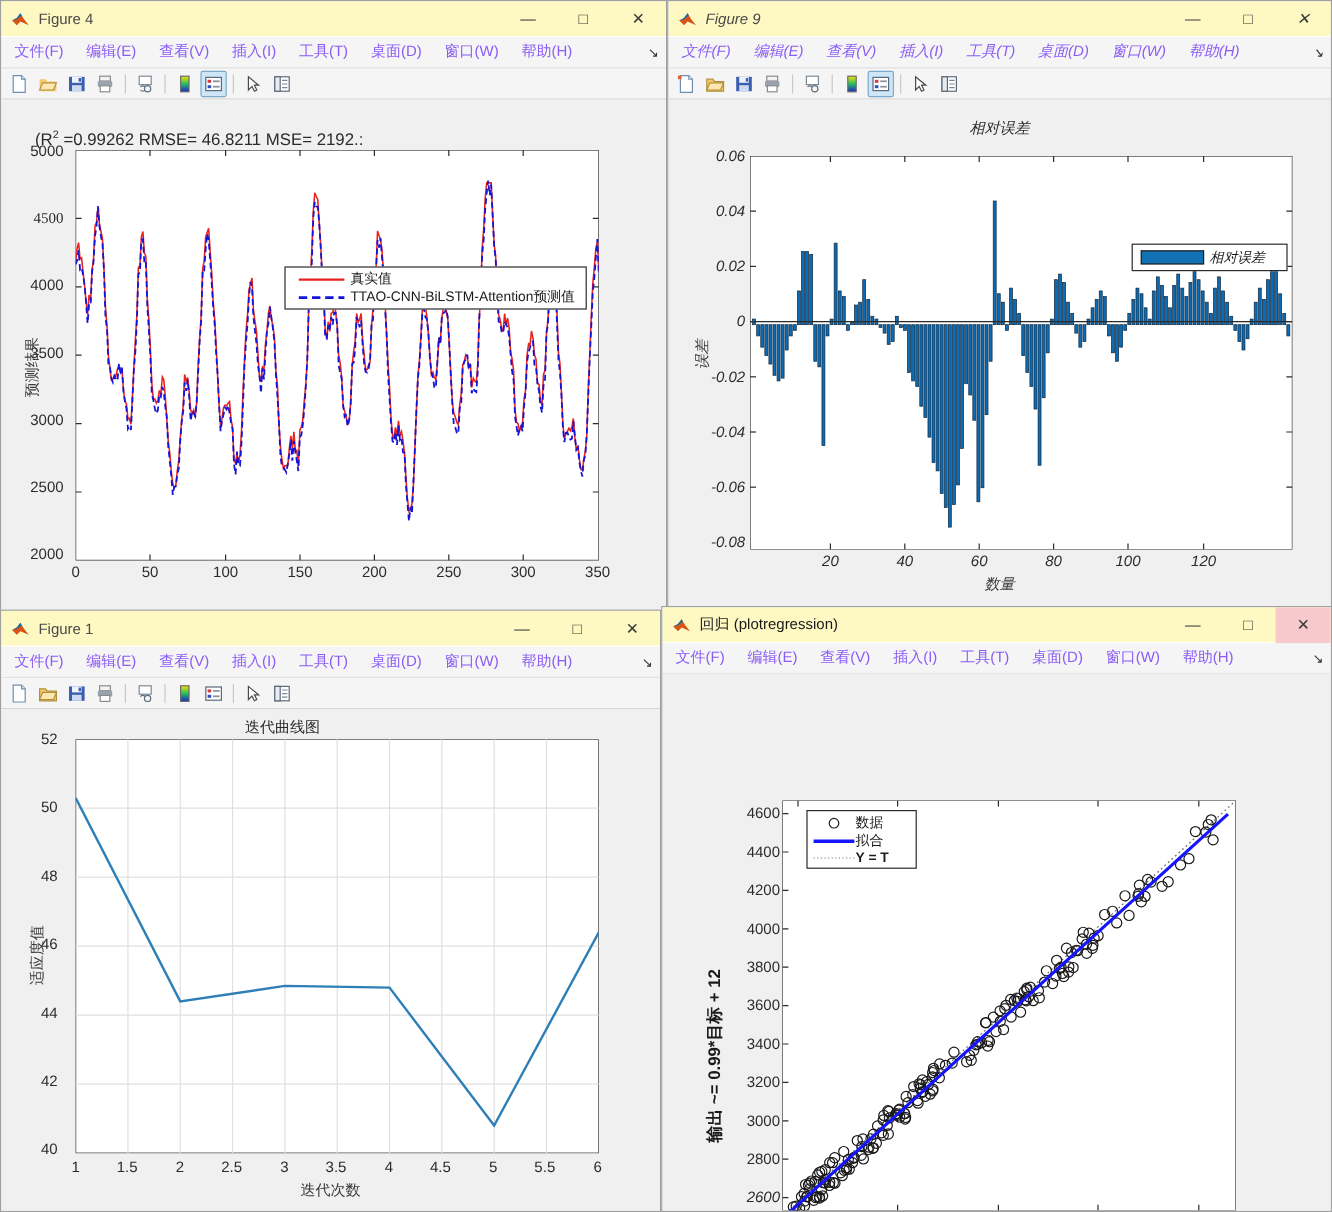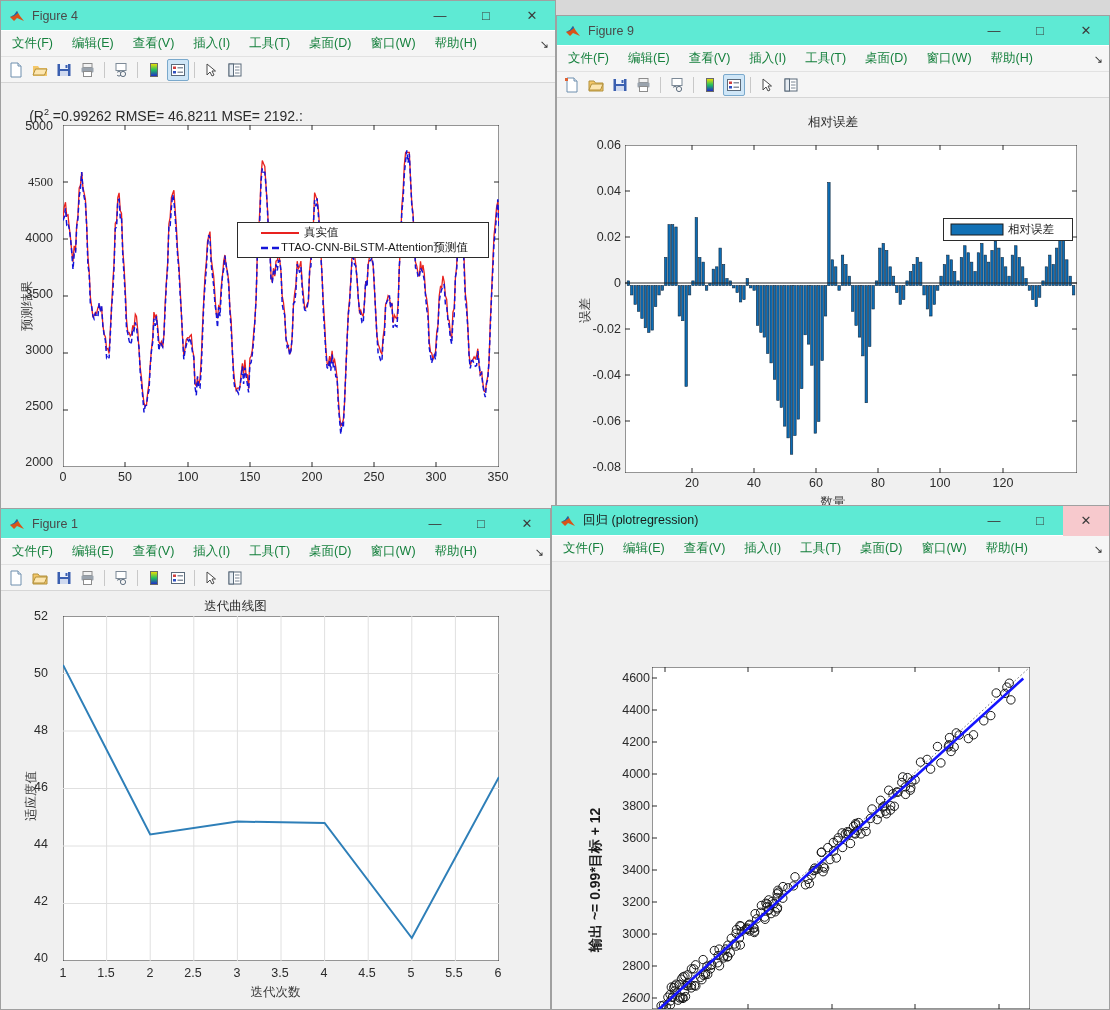--- a/index.html
+++ b/index.html
@@ -16,21 +16,21 @@
   .fig-window {
     position: absolute;
     background: #f0f0f0;
     border: 1px solid #a0a0a0;
     display: flex;
     flex-direction: column;
     overflow: hidden;
   }
   .titlebar {
     height: 30px;
-    background: #5eead4;
+    background: #fef9c3;
     display: flex;
     align-items: center;
     flex: 0 0 auto;
     border-bottom: 1px solid #ffffff;
   }
   .title-icon {
     width: 16px; height: 16px;
     margin-left: 8px; margin-right: 7px;
     position: relative;
     flex: 0 0 auto;
@@ -54,21 +54,21 @@
     height: 26px;
     background: #f5f5f5;
     display: flex;
     align-items: center;
     flex: 0 0 auto;
     border-bottom: 1px solid #e2e2e2;
     position: relative;
   }
   .menu-item {
     font-size: 12.5px;
-    color: #15803d;
+    color: #8b5cf6;
     padding: 0 8px;
     margin-right: 3px;
     white-space: nowrap;
   }
   .menubar.first-menu .menu-item:first-child { margin-left: 3px; }
   .menu-overflow {
     position: absolute;
     right: 6px; top: 50%;
     transform: translateY(-50%);
     font-size: 11px;
@@ -364,38 +364,38 @@
           <line x1="436" y1="171" x2="431" y2="171"></line>
             <line x1="436" y1="228" x2="431" y2="228"></line>
           <line x1="436" y1="285" x2="431" y2="285"></line>
         </g>
         <g id="f4lines">
             <path d="M0.0 93.8 L1.2 82.1 L2.5 77.2 L3.7 90.8 L5.0 89.9 L6.2 101.7 L7.5 112.9 L8.7 126.1 L10.0 136.8 L11.2 120.8 L12.5 125.9 L13.7 99.5 L14.9 91.4 L16.2 63.0 L17.4 60.5 L18.7 47.0 L19.9 62.1 L21.2 68.3 L22.4 74.2 L23.7 100.9 L24.9 131.4 L26.2 147.2 L27.4 172.0 L28.7 182.5 L29.9 191.7 L31.1 190.9 L32.4 187.5 L33.6 188.3 L34.9 182.6 L36.1 180.0 L37.4 185.1 L38.6 183.1 L39.9 200.1 L41.1 208.9 L42.4 211.9 L43.6 224.0 L44.8 223.5 L46.1 228.5 L47.3 205.9 L48.6 180.6 L49.8 158.3 L51.1 136.8 L52.3 98.2 L53.6 96.1 L54.8 72.6 L56.1 67.9 L57.3 85.9 L58.5 88.2 L59.8 125.5 L61.0 140.3 L62.3 165.5 L63.5 194.2 L64.8 207.6 L66.0 207.4 L67.3 211.0 L68.5 209.0 L69.8 200.4 L71.0 203.8 L72.3 189.2 L73.5 191.5 L74.7 204.8 L76.0 224.5 L77.2 242.7 L78.5 252.7 L79.7 267.5 L81.0 278.1 L82.2 281.2 L83.5 279.7 L84.7 267.3 L86.0 258.7 L87.2 240.1 L88.4 224.8 L89.7 212.9 L90.9 187.1 L92.2 192.6 L93.4 189.6 L94.7 202.2 L95.9 216.8 L97.2 219.4 L98.4 216.6 L99.7 222.5 L100.9 210.5 L102.1 179.3 L103.4 156.5 L104.6 138.9 L105.9 98.9 L107.1 92.7 L108.4 72.4 L109.6 68.8 L110.9 65.3 L112.1 84.0 L113.4 102.2 L114.6 125.6 L115.9 140.7 L117.1 162.5 L118.3 187.0 L119.6 213.8 L120.8 230.3 L122.1 223.0 L123.3 214.6 L124.6 212.7 L125.8 213.0 L127.1 211.0 L128.3 209.7 L129.6 225.0 L130.8 231.2 L132.0 259.0 L133.3 260.8 L134.5 253.1 L135.8 260.5 L137.0 254.1 L138.3 233.4 L139.5 201.6 L140.8 174.2 L142.0 151.1 L143.3 136.9 L144.5 116.7 L145.7 111.1 L147.0 106.6 L148.2 133.4 L149.5 143.0 L150.7 151.2 L152.0 170.7 L153.2 188.4 L154.5 193.4 L155.7 180.9 L157.0 182.6 L158.2 162.1 L159.5 150.2 L160.7 136.1 L161.9 130.0 L163.2 141.2 L164.4 146.3 L165.7 156.0 L166.9 183.9 L168.2 196.1 L169.4 227.9 L170.7 247.2 L171.9 257.9 L173.2 265.5 L174.4 263.2 L175.6 263.1 L176.9 262.3 L178.1 248.9 L179.4 238.3 L180.6 248.8 L181.9 234.9 L183.1 250.7 L184.4 250.1 L185.6 263.8 L186.9 233.2 L188.1 231.0 L189.3 225.1 L190.6 208.9 L191.8 196.2 L193.1 174.0 L194.3 127.9 L195.6 107.5 L196.8 84.7 L198.1 50.6 L199.3 35.6 L200.6 38.8 L201.8 41.4 L203.1 62.6 L204.3 80.0 L205.5 103.7 L206.8 118.4 L208.0 150.3 L209.3 157.5 L210.5 143.2 L211.8 151.2 L213.0 136.1 L214.3 135.4 L215.5 127.9 L216.8 135.4 L218.0 147.2 L219.2 170.9 L220.5 177.5 L221.7 189.0 L223.0 214.1 L224.2 217.6 L225.5 222.5 L226.7 229.2 L228.0 225.0 L229.2 211.0 L230.5 179.3 L231.7 167.9 L232.9 160.0 L234.2 136.2 L235.4 143.6 L236.7 141.2 L237.9 136.1 L239.2 158.6 L240.4 170.0 L241.7 183.8 L242.9 182.9 L244.2 178.9 L245.4 176.5 L246.7 144.9 L247.9 132.0 L249.1 104.7 L250.4 99.1 L251.6 67.6 L252.9 71.4 L254.1 74.5 L255.4 84.7 L256.6 101.5 L257.9 126.7 L259.1 152.8 L260.4 178.8 L261.6 197.9 L262.8 222.9 L264.1 238.1 L265.3 239.9 L266.6 231.2 L267.8 237.6 L269.1 225.7 L270.3 238.2 L271.6 234.8 L272.8 242.0 L274.1 253.0 L275.3 273.2 L276.5 290.6 L277.8 301.0 L279.0 299.2 L280.3 294.8 L281.5 279.3 L282.8 246.0 L284.0 216.7 L285.3 187.4 L286.5 175.6 L287.8 154.8 L289.0 131.3 L290.3 125.9 L291.5 130.1 L292.7 138.9 L294.0 153.6 L295.2 171.4 L296.5 187.2 L297.7 185.2 L299.0 189.7 L300.2 191.1 L301.5 177.8 L302.7 156.4 L304.0 159.5 L305.2 139.6 L306.4 132.3 L307.7 127.5 L308.9 134.6 L310.2 141.4 L311.4 163.3 L312.7 187.0 L313.9 210.4 L315.2 219.3 L316.4 222.4 L317.7 227.0 L318.9 228.9 L320.1 212.1 L321.4 202.8 L322.6 179.4 L323.9 176.2 L325.1 170.7 L326.4 172.3 L327.6 181.1 L328.9 177.9 L330.1 197.8 L331.4 190.1 L332.6 192.5 L333.9 193.7 L335.1 178.6 L336.3 142.3 L337.6 118.3 L338.8 81.7 L340.1 65.7 L341.3 40.4 L342.6 27.4 L343.8 27.4 L345.1 27.4 L346.3 27.4 L347.6 55.6 L348.8 78.2 L350.0 88.2 L351.3 112.9 L352.5 137.2 L353.8 141.1 L355.0 148.4 L356.3 151.5 L357.5 136.3 L358.8 146.0 L360.0 140.0 L361.3 148.6 L362.5 168.4 L363.7 173.8 L365.0 184.0 L366.2 216.4 L367.5 226.9 L368.7 228.1 L370.0 234.1 L371.2 230.7 L372.5 226.8 L373.7 207.5 L375.0 200.0 L376.2 170.7 L377.5 161.5 L378.7 162.5 L379.9 150.8 L381.2 156.9 L382.4 170.7 L383.7 174.5 L384.9 194.6 L386.2 195.4 L387.4 209.5 L388.7 212.7 L389.9 187.2 L391.2 183.3 L392.4 153.3 L393.6 141.4 L394.9 116.5 L396.1 113.9 L397.4 102.5 L398.6 111.2 L399.9 110.1 L401.1 134.2 L402.4 169.1 L403.6 177.5 L404.9 202.9 L406.1 229.1 L407.3 240.4 L408.6 236.3 L409.8 234.7 L411.1 231.9 L412.3 233.9 L413.6 230.6 L414.8 223.7 L416.1 239.9 L417.3 250.5 L418.6 246.4 L419.8 257.7 L421.1 266.2 L422.3 266.9 L423.5 257.8 L424.8 250.6 L426.0 237.8 L427.3 196.4 L428.5 169.6 L429.8 137.1 L431.0 111.1 L432.3 97.6 L433.5 82.9 L434.8 76.3 L436.0 99.5" fill="none" stroke="#e8221f" stroke-width="1.3"></path>
             <path d="M0.0 95.4 L1.2 92.3 L2.5 83.4 L3.7 99.6 L5.0 98.0 L6.2 103.7 L7.5 113.1 L8.7 126.8 L10.0 144.4 L11.2 129.1 L12.5 129.6 L13.7 101.8 L14.9 93.8 L16.2 71.7 L17.4 63.7 L18.7 47.0 L19.9 63.8 L21.2 72.4 L22.4 77.9 L23.7 101.5 L24.9 140.1 L26.2 148.8 L27.4 180.4 L28.7 181.6 L29.9 190.7 L31.1 193.7 L32.4 188.5 L33.6 191.1 L34.9 192.2 L36.1 178.0 L37.4 184.5 L38.6 180.9 L39.9 201.4 L41.1 209.4 L42.4 215.7 L43.6 232.4 L44.8 230.1 L46.1 233.2 L47.3 210.1 L48.6 182.0 L49.8 168.1 L51.1 141.1 L52.3 103.6 L53.6 101.9 L54.8 75.3 L56.1 74.2 L57.3 93.6 L58.5 92.2 L59.8 130.5 L61.0 148.9 L62.3 171.9 L63.5 203.7 L64.8 208.4 L66.0 215.2 L67.3 219.6 L68.5 216.9 L69.8 203.6 L71.0 205.6 L72.3 197.4 L73.5 201.8 L74.7 213.4 L76.0 222.4 L77.2 247.1 L78.5 259.1 L79.7 271.4 L81.0 287.4 L82.2 280.7 L83.5 280.2 L84.7 270.6 L86.0 265.1 L87.2 242.6 L88.4 226.7 L89.7 217.4 L90.9 193.7 L92.2 200.8 L93.4 191.3 L94.7 206.0 L95.9 225.7 L97.2 217.3 L98.4 219.3 L99.7 221.9 L100.9 209.9 L102.1 186.0 L103.4 158.7 L104.6 142.6 L105.9 100.6 L107.1 101.6 L108.4 82.6 L109.6 69.7 L110.9 75.3 L112.1 91.0 L113.4 110.2 L114.6 129.9 L115.9 145.1 L117.1 168.8 L118.3 186.5 L119.6 212.0 L120.8 234.3 L122.1 225.4 L123.3 220.3 L124.6 214.8 L125.8 216.2 L127.1 212.7 L128.3 219.2 L129.6 227.8 L130.8 232.4 L132.0 261.8 L133.3 270.3 L134.5 251.3 L135.8 263.0 L137.0 263.1 L138.3 243.1 L139.5 211.8 L140.8 177.9 L142.0 160.1 L143.3 144.5 L144.5 122.3 L145.7 110.0 L147.0 113.7 L148.2 139.4 L149.5 151.1 L150.7 160.9 L152.0 179.6 L153.2 187.7 L154.5 202.5 L155.7 182.0 L157.0 191.2 L158.2 168.6 L159.5 150.5 L160.7 144.2 L161.9 130.7 L163.2 140.0 L164.4 148.4 L165.7 160.0 L166.9 185.8 L168.2 205.2 L169.4 226.2 L170.7 254.8 L171.9 263.7 L173.2 264.7 L174.4 266.4 L175.6 268.7 L176.9 261.5 L178.1 253.6 L179.4 241.4 L180.6 259.0 L181.9 242.7 L183.1 251.0 L184.4 259.5 L185.6 267.5 L186.9 239.4 L188.1 237.4 L189.3 229.2 L190.6 215.6 L191.8 197.3 L193.1 173.8 L194.3 131.9 L195.6 105.4 L196.8 94.8 L198.1 55.7 L199.3 43.4 L200.6 47.1 L201.8 47.3 L203.1 62.0 L204.3 82.3 L205.5 107.7 L206.8 122.0 L208.0 156.4 L209.3 157.2 L210.5 146.0 L211.8 149.7 L213.0 139.4 L214.3 145.5 L215.5 135.4 L216.8 135.9 L218.0 145.7 L219.2 179.2 L220.5 186.1 L221.7 190.1 L223.0 213.0 L224.2 222.5 L225.5 221.2 L226.7 230.2 L228.0 225.0 L229.2 212.4 L230.5 178.4 L231.7 177.2 L232.9 166.6 L234.2 139.1 L235.4 143.1 L236.7 147.7 L237.9 142.1 L239.2 162.4 L240.4 177.5 L241.7 184.9 L242.9 185.4 L244.2 182.1 L245.4 174.9 L246.7 143.7 L247.9 141.5 L249.1 104.8 L250.4 99.7 L251.6 75.2 L252.9 81.3 L254.1 73.4 L255.4 90.6 L256.6 104.9 L257.9 132.6 L259.1 151.0 L260.4 187.6 L261.6 206.6 L262.8 226.7 L264.1 242.7 L265.3 243.6 L266.6 235.0 L267.8 245.7 L269.1 229.6 L270.3 241.4 L271.6 239.6 L272.8 251.8 L274.1 252.4 L275.3 279.9 L276.5 294.2 L277.8 309.3 L279.0 297.8 L280.3 303.0 L281.5 277.2 L282.8 247.6 L284.0 217.1 L285.3 189.9 L286.5 178.7 L287.8 157.6 L289.0 135.1 L290.3 132.0 L291.5 139.5 L292.7 140.7 L294.0 152.6 L295.2 172.4 L296.5 185.4 L297.7 189.3 L299.0 197.7 L300.2 198.2 L301.5 176.1 L302.7 156.2 L304.0 162.0 L305.2 138.7 L306.4 136.0 L307.7 135.2 L308.9 132.5 L310.2 139.4 L311.4 161.4 L312.7 189.0 L313.9 209.8 L315.2 229.3 L316.4 231.2 L317.7 235.8 L318.9 236.4 L320.1 215.4 L321.4 210.6 L322.6 181.1 L323.9 176.3 L325.1 174.7 L326.4 170.4 L327.6 182.8 L328.9 178.5 L330.1 202.7 L331.4 198.4 L332.6 200.8 L333.9 201.7 L335.1 184.7 L336.3 141.7 L337.6 121.3 L338.8 87.2 L340.1 74.3 L341.3 49.5 L342.6 35.8 L343.8 25.4 L345.1 37.7 L346.3 28.8 L347.6 55.3 L348.8 80.4 L350.0 90.5 L351.3 113.5 L352.5 142.9 L353.8 144.1 L355.0 151.4 L356.3 152.5 L357.5 143.1 L358.8 145.3 L360.0 148.2 L361.3 155.4 L362.5 170.1 L363.7 184.0 L365.0 192.0 L366.2 222.5 L367.5 230.7 L368.7 238.0 L370.0 232.0 L371.2 230.0 L372.5 234.4 L373.7 213.5 L375.0 201.4 L376.2 176.5 L377.5 168.3 L378.7 164.6 L379.9 160.6 L381.2 159.6 L382.4 179.7 L383.7 181.5 L384.9 194.4 L386.2 201.1 L387.4 213.4 L388.7 218.9 L389.9 196.5 L391.2 190.9 L392.4 151.8 L393.6 146.4 L394.9 119.6 L396.1 118.3 L397.4 104.8 L398.6 115.6 L399.9 108.6 L401.1 142.6 L402.4 174.9 L403.6 184.9 L404.9 204.7 L406.1 231.7 L407.3 243.5 L408.6 235.6 L409.8 235.4 L411.1 238.9 L412.3 241.3 L413.6 240.5 L414.8 226.1 L416.1 238.7 L417.3 249.9 L418.6 247.9 L419.8 260.1 L421.1 267.5 L422.3 272.1 L423.5 258.3 L424.8 254.5 L426.0 235.9 L427.3 203.2 L428.5 172.5 L429.8 145.4 L431.0 118.0 L432.3 106.6 L433.5 90.2 L434.8 74.3 L436.0 103.2" fill="none" stroke="#1414d8" stroke-width="1.5" stroke-dasharray="5,3"></path>
           </g>
       </svg>
 
-      <div class="legend-box" style="left:236px; top:139px; width:252px; padding:2px 20px;">
+      <div class="legend-box" style="left:236px; top:139px; width:252px; padding:2px 8px;">
         <div class="legend-row">
           <svg width="44" height="13">
               <line x1="3" y1="7" x2="41" y2="7" stroke="#e8221f" stroke-width="2"></line>
             </svg>
           <span style="margin-left:2px;">真实值</span>
         </div>
         <div class="legend-row">
           <svg width="44" height="13">
               <line x1="3" y1="7" x2="41" y2="7" stroke="#1414d8" stroke-width="2.4" stroke-dasharray="7,4"></line>
             </svg>
           <span style="margin-left:2px;">TTAO-CNN-BiLSTM-Attention预测值</span>
         </div>
       </div>
     </div>
   </div>
 
-  <div class="fig-window" style="left:556px; top:15px; width:554px; height:510px;">
+  <div class="fig-window" style="left:556px; top:0px; width:554px; height:510px;font-style:italic;">
 
     <div class="titlebar">
       <span class="title-icon">
         <svg width="16" height="16" viewBox="0 0 16 16">
           <path d="M1 9 L5 7 L8 3 L11 8 L15 13 L8 10 L5 13 Z" fill="#d95319"></path>
           <path d="M1 9 L5 7 L8 3 L9 5 L5 8 Z" fill="#0072bd"></path>
         </svg>
       </span>
       <span class="title-text">Figure 9</span>
       <span class="titlebar-spacer"></span>
@@ -1098,16 +1098,36 @@
             <circle cx="97.0" cy="258.2" r="4.2" fill="none" stroke="#1a1a1a" stroke-width="1"></circle>
             <circle cx="75.5" cy="289.9" r="4.2" fill="none" stroke="#1a1a1a" stroke-width="1"></circle>
             <circle cx="75.8" cy="289.5" r="4.2" fill="none" stroke="#1a1a1a" stroke-width="1"></circle>
             <circle cx="172.6" cy="201.1" r="4.2" fill="none" stroke="#1a1a1a" stroke-width="1"></circle>
             <circle cx="331.8" cy="53.8" r="4.2" fill="none" stroke="#1a1a1a" stroke-width="1"></circle>
             <circle cx="253.6" cy="127.4" r="4.2" fill="none" stroke="#1a1a1a" stroke-width="1"></circle>
             <line x1="6.72" y1="342.44675675675677" x2="371.28" y2="11.492432432432508" stroke="#1414ff" stroke-width="2.6"></line>
           </g>
       </svg>
 
+      <div class="legend-box" style="left:120px; top:113px; width:92px; padding:2px 4px;">
+        <div class="legend-row" style="justify-content:flex-start;">
+          <svg width="36" height="14">
+              <circle cx="18" cy="7" r="4" fill="none" stroke="#1a1a1a"></circle>
+            </svg>
+          <span>数据</span>
+        </div>
+        <div class="legend-row">
+          <svg width="36" height="13">
+              <line x1="1" y1="7" x2="35" y2="7" stroke="#1414ff" stroke-width="3"></line>
+            </svg>
+          <span>拟合</span>
+        </div>
+        <div class="legend-row">
+          <svg width="36" height="13">
+              <line x1="1" y1="7" x2="35" y2="7" stroke="#777" stroke-width="1" stroke-dasharray="1,2"></line>
+            </svg>
+          <span style="font-weight:bold;">Y = T</span>
+        </div>
+      </div>
 
     </div>
   </div>
 </div>
 
 </body></html>

